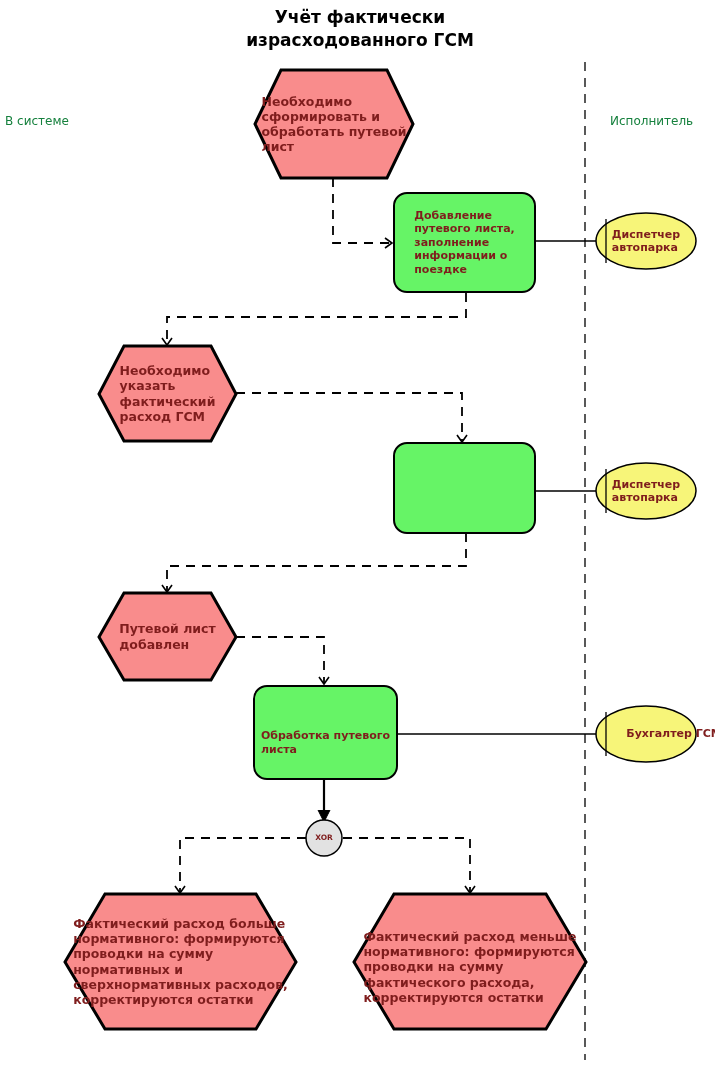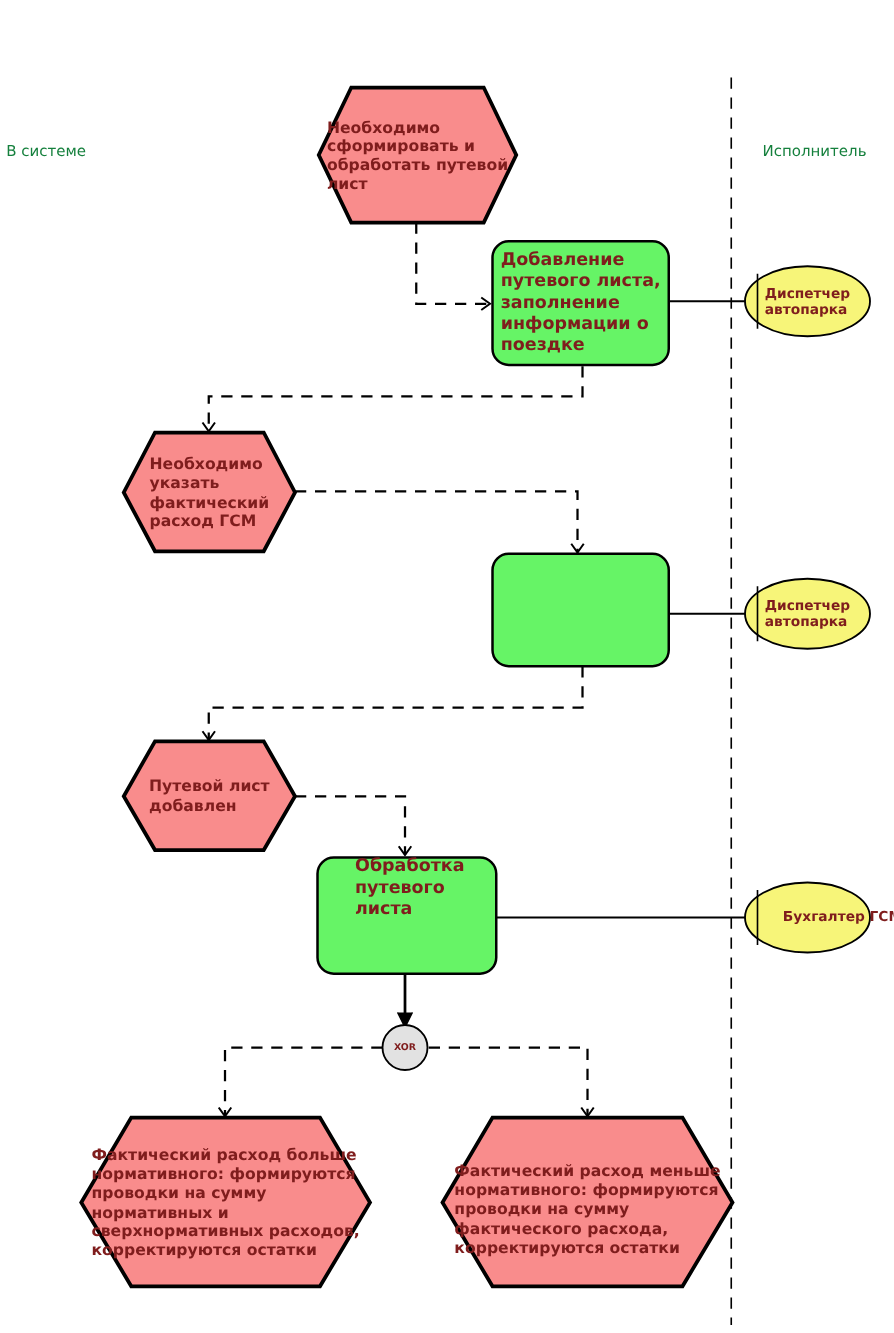--- a/index.html
+++ b/index.html
@@ -52,21 +52,21 @@
     color: #7f1d1d;
     line-height: 1.22;
     white-space: pre-line;
     display: flex;
     align-items: center;
     justify-content: center;
     pointer-events: none;
     font-weight: bold;
   }
   .lbl-event { font-size: 12.5px; }
-  .lbl-func  { font-size: 14px; }
+  .lbl-func  { font-size: 11px; }
   .lbl-role  { font-size: 11px; }
   .lbl-gate  { font-size: 7.5px; }
 </style>
 </head>
 <body>
 
 <div id="canvas">
 
   <svg class="diagram-svg" viewBox="0 0 715 1066">
     <defs>
@@ -119,20 +119,22 @@
     <ellipse cx="646" cy="734" rx="50" ry="28" fill="#f7f579" stroke="#000000" stroke-width="1.5"></ellipse>
     <line x1="606" y1="712" x2="606" y2="756" stroke="#000000" stroke-width="1.3"></line>
 
     <circle cx="324" cy="838" r="18" fill="#e2e2e2" stroke="#000000" stroke-width="1.5"></circle>
 
     <polygon points="105,894 256,894 296,962 256,1029 105,1029 65,962" fill="#f98c8c" stroke="#000000" stroke-width="3"></polygon>
 
     <polygon points="394,894 546,894 586,962 546,1029 394,1029 354,962" fill="#f98c8c" stroke="#000000" stroke-width="3"></polygon>
   </svg>
 
+  <div class="title">Учёт фактически
+израсходованного ГСМ</div>
 
   <div class="col-label left">В системе</div>
   <div class="col-label right">Исполнитель</div>
 
   <div class="node-label lbl-event" style="left:255px; top:70px; width:158px; height:108px;">Необходимо
 сформировать и
 обработать путевой
 лист</div>
 
   <div class="node-label lbl-func" style="left:394px; top:193px; width:141px; height:99px;">Добавление
@@ -149,21 +151,21 @@
 фактический
 расход ГСМ</div>
 
 
   <div class="node-label lbl-role" style="left:596px; top:463px; width:100px; height:56px;">Диспетчер
 автопарка</div>
 
   <div class="node-label lbl-event" style="left:99px; top:593px; width:137px; height:87px;">Путевой лист
 добавлен</div>
 
-  <div class="node-label lbl-func" style="left:251px; top:664px; width:149px; height:93px;margin-left:33px;">Обработка путевого
+  <div class="node-label lbl-func" style="left:251px; top:696px; width:149px; height:93px;">Обработка путевого
 листа</div>
 
   <div class="node-label lbl-role" style="left:624px; top:720px; width:100px; height:28px;">Бухгалтер ГСМ</div>
 
   <div class="node-label lbl-gate" style="left:306px; top:830px; width:36px; height:16px;">XOR</div>
 
   <div class="node-label lbl-event" style="left:62px; top:894px; width:237px; height:135px;">Фактический расход больше
 нормативного: формируются
 проводки на сумму
 нормативных и

